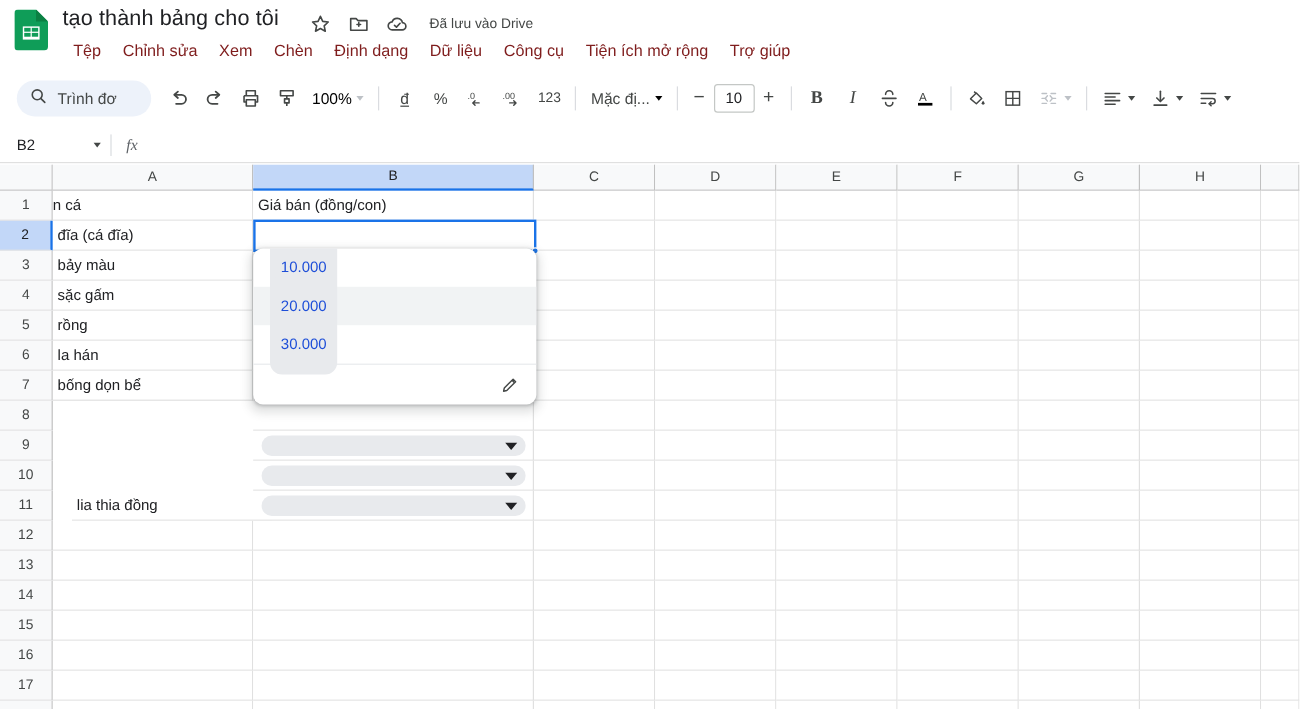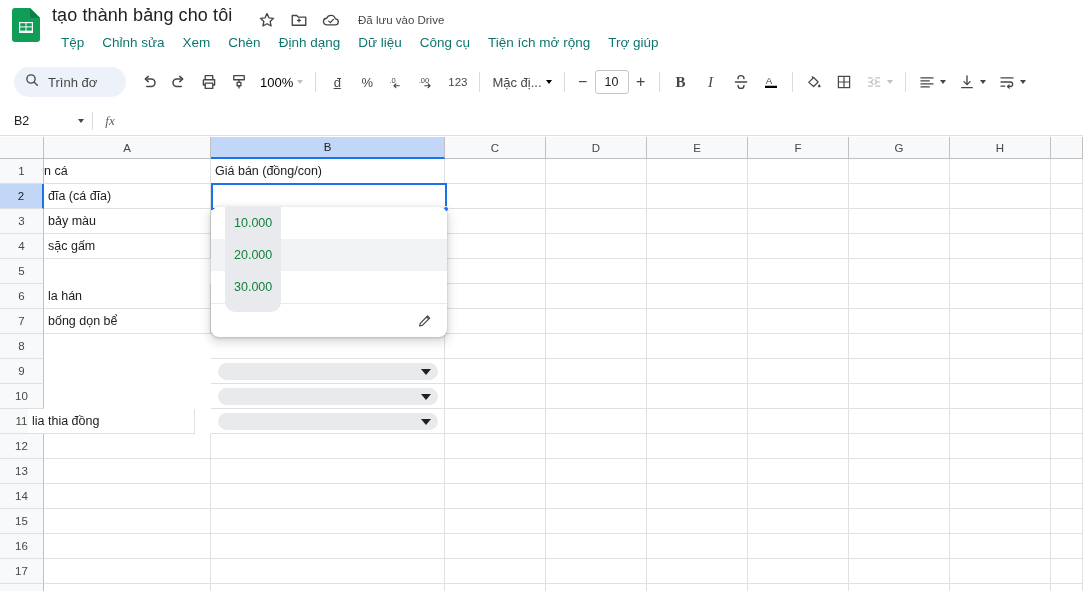--- a/index.html
+++ b/index.html
@@ -28,21 +28,21 @@
   .title-icons { position: absolute; left: 258px; top: 11px; display: flex; align-items: center; gap: 14px; }
   .ticon { width: 18px; height: 18px; display: block; color: #444746; }
   .saved-text { font-size: 11.5px; color: #444746; white-space: nowrap; margin-left: 4px; }
 
   
   .menubar {
     position: absolute; left: 52px; top: 32px;
     display: flex; align-items: center; gap: 0;
   }
   .menu-item {
-    font-size: 13.5px; color: #0f766e;
+    font-size: 13.5px; color: #7f1d1d;
     padding: 3px 9px; border-radius: 4px; white-space: nowrap; cursor: pointer;
   }
 
   
   .toolbar {
     position: absolute; left: 0; top: 60px; width: 1083px; height: 44px;
     display: flex; align-items: center; padding-left: 14px; gap: 0;
     background: #ffffff;
   }
   .search-pill {
@@ -153,21 +153,21 @@
     background: #ffffff; border-radius: 8px;
     box-shadow: 0 1px 3px rgba(60,64,67,.3), 0 4px 8px 3px rgba(60,64,67,.15);
     overflow: hidden;
   }
   .dd-opt {
     height: 32px; display: flex; align-items: center; padding-left: 14px; cursor: pointer;
   }
   .dd-opt.alt { background: #f1f3f4; }
   .dd-chip {
     background: #e8eaed; border-radius: 10px; padding: 18px 9px;
-    font-size: 12.5px; color: #15803d; white-space: nowrap;
+    font-size: 12.5px; color: #1d4ed8; white-space: nowrap;
   }
   .dd-foot {
     height: 34px; border-top: 1px solid #e8eaed;
     display: flex; align-items: center; justify-content: flex-end; padding-right: 14px;
   }
   .pencil { width: 16px; height: 16px; color: #444746; cursor: pointer; }
 </style>
 </head>
 <body>
 
@@ -414,23 +414,24 @@
     <div class="rowhead" style="top:347px">14</div>
     <div class="rowhead" style="top:372px">15</div>
     <div class="rowhead" style="top:397px">16</div>
     <div class="rowhead" style="top:422px">17</div>
     <div class="rowhead" style="top:447px">18</div>
 
     <div class="cell clip" style="left:44px;top:22px;width:167px">n cá</div>
     <div class="cell" style="left:44px;top:47px;width:167px">đĩa (cá đĩa)</div>
     <div class="cell" style="left:44px;top:72px;width:167px">bảy màu</div>
     <div class="cell" style="left:44px;top:97px;width:167px">sặc gấm</div>
+    <div class="cell" style="left:44px;top:122px;width:167px">rồng</div>
     <div class="cell" style="left:44px;top:147px;width:167px">la hán</div>
     <div class="cell" style="left:44px;top:172px;width:167px">bống dọn bể</div>
-    <div class="cell" style="left:28px;top:272px;width:167px">lia thia đồng</div>
+    <div class="cell" style="left:60px;top:272px;width:167px">lia thia đồng</div>
     <div class="cell" style="left:44px;top:297px;width:167px"></div>
     <div class="cell" style="left:44px;top:322px;width:167px"></div>
     <div class="cell" style="left:44px;top:347px;width:167px"></div>
     <div class="cell" style="left:44px;top:372px;width:167px"></div>
     <div class="cell" style="left:44px;top:397px;width:167px"></div>
     <div class="cell" style="left:44px;top:422px;width:167px"></div>
     <div class="cell" style="left:44px;top:447px;width:167px"></div>
 
     <div class="cell" style="left:211px;top:22px;width:234px">Giá bán (đồng/con)</div>
     <div class="cell" style="left:211px;top:47px;width:234px"></div>

